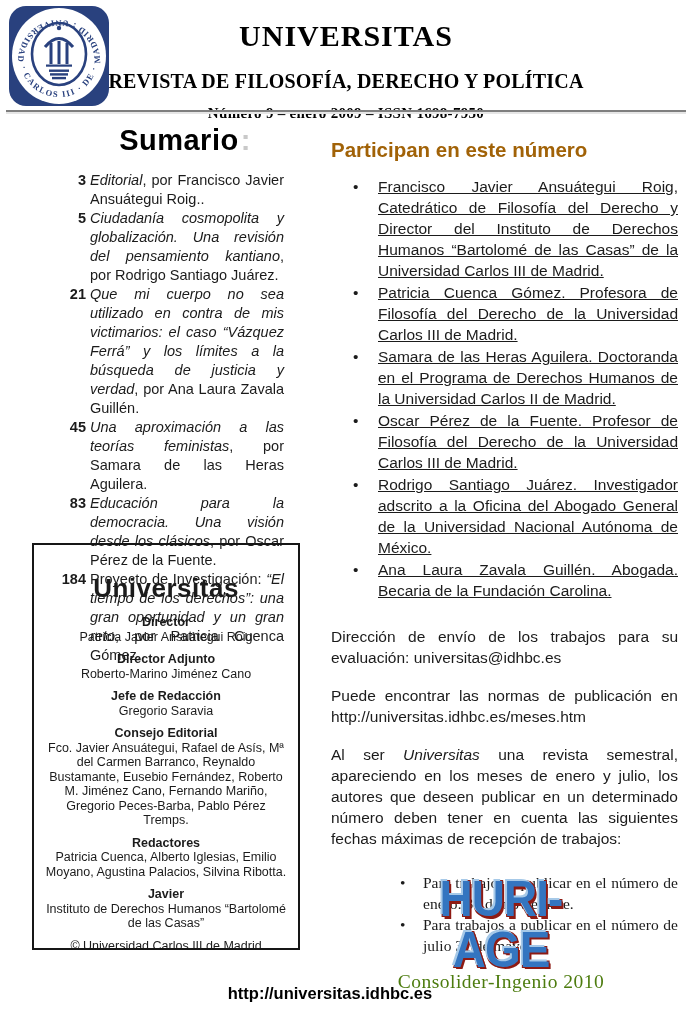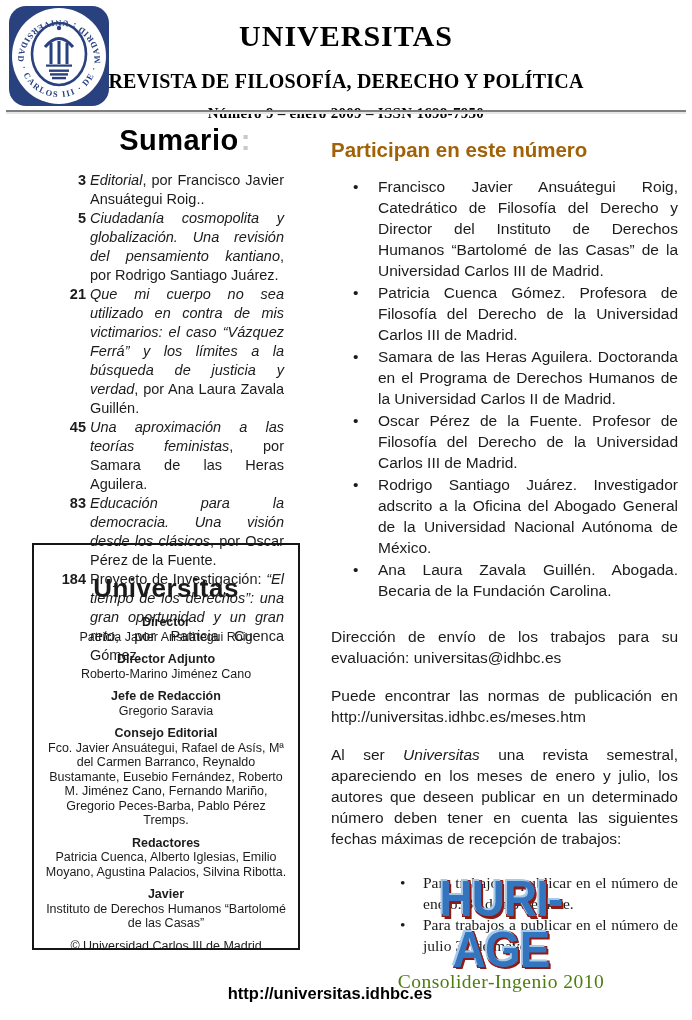--- a/index.html
+++ b/index.html
@@ -43,21 +43,21 @@
   }
   .box-h { font-size:26px; line-height:30px; font-weight:bold; margin:14px 0 12px; letter-spacing:.5px; }
   .b-group { margin-bottom:8px; }
   .b-role { font-weight:bold; }
   .b-copy { margin:8px 0 8px; }
 
   
   .col-right { position:absolute; left:331px; top:139px; width:347px; font-size:15.5px; line-height:21px; }
   .part-h { text-align:left; padding-right:24px; font-size:20.5px; font-weight:bold; color:#a16207; }
   .p-list { margin-top:16px; }
-  .p-item { position:relative; padding-left:47px; text-align:justify; margin-bottom:1px; }
+  .p-item { position:relative; padding-left:47px; text-align:justify; margin-bottom:1px;text-decoration:underline; }
   .p-item::before { content:"•"; position:absolute; left:22px; top:0; }
   .sub-p { text-align:justify; margin:0; }
   .p1 { margin-top:25px; }
   .p2 { margin-top:17px; }
   .p3 { margin-top:17px; }
   .sub-p i { font-style:italic; }
   .d-list { margin-top:23px;font-family:Liberation Serif, serif; }
   .d-item { position:relative; padding-left:92px; text-align:justify; }
   .d-item::before { content:"•"; position:absolute; left:69px; top:0; }
 

